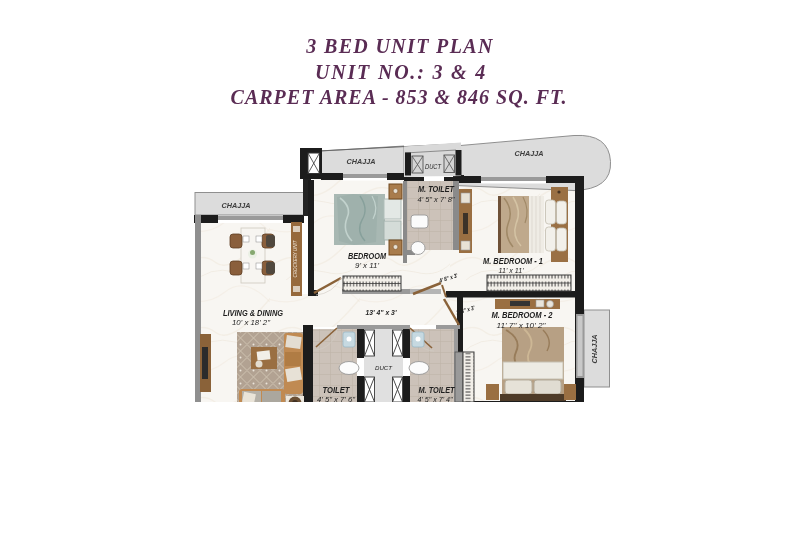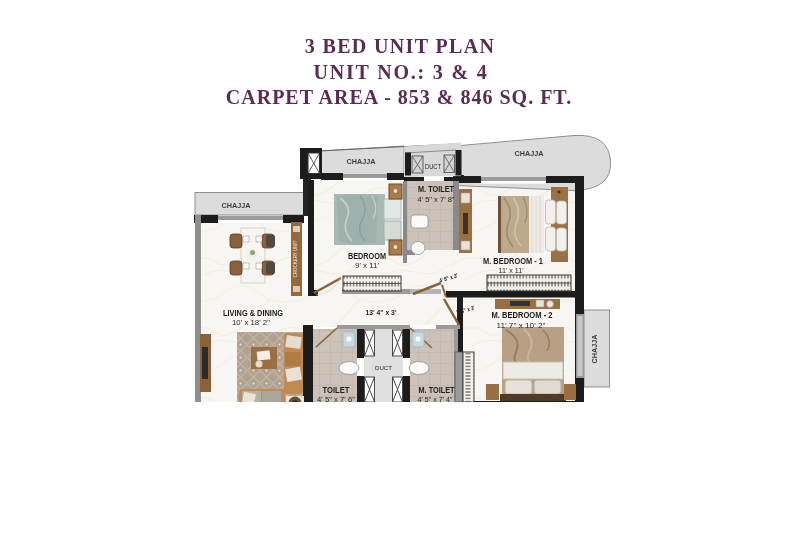--- a/index.html
+++ b/index.html
@@ -1,16 +1,16 @@
 <!DOCTYPE html>
 <html><head>
 <meta charset="utf-8">
 <style>
   html,body{margin:0;padding:0;background:#ffffff;}
-  #page{position:relative;width:800px;height:402px;background:#ffffff;overflow:hidden;}
+  #page{position:relative;width:800px;height:402px;background:#ffffff;overflow:hidden;font-style:italic;}
   svg{position:absolute;top:0;left:0;}
   .ttl{font-family:"Liberation Serif",serif;font-weight:bold;fill:#5a2c54;}
   text.lb{font-family:"Liberation Sans",sans-serif;font-weight:bold;fill:#1f1f1f;}
   text.dm{font-family:"Liberation Sans",sans-serif;fill:#1f1f1f;}
   text.ch{font-family:"Liberation Sans",sans-serif;fill:#3d3d3d;font-weight:bold;}
 </style>
 </head>
 <body>
 <div id="page">
 <svg width="800" height="553" viewBox="0 0 800 553">

